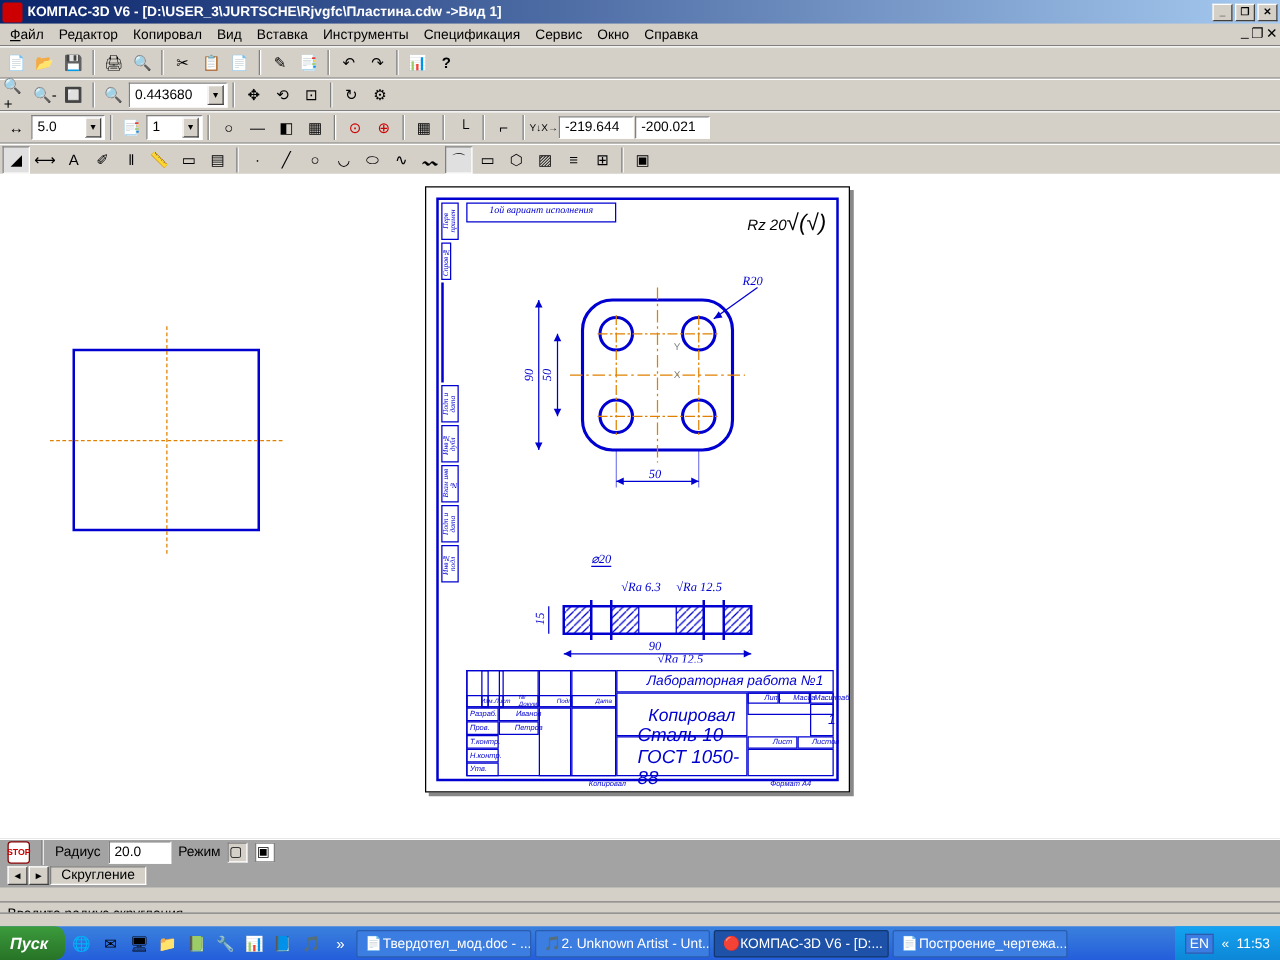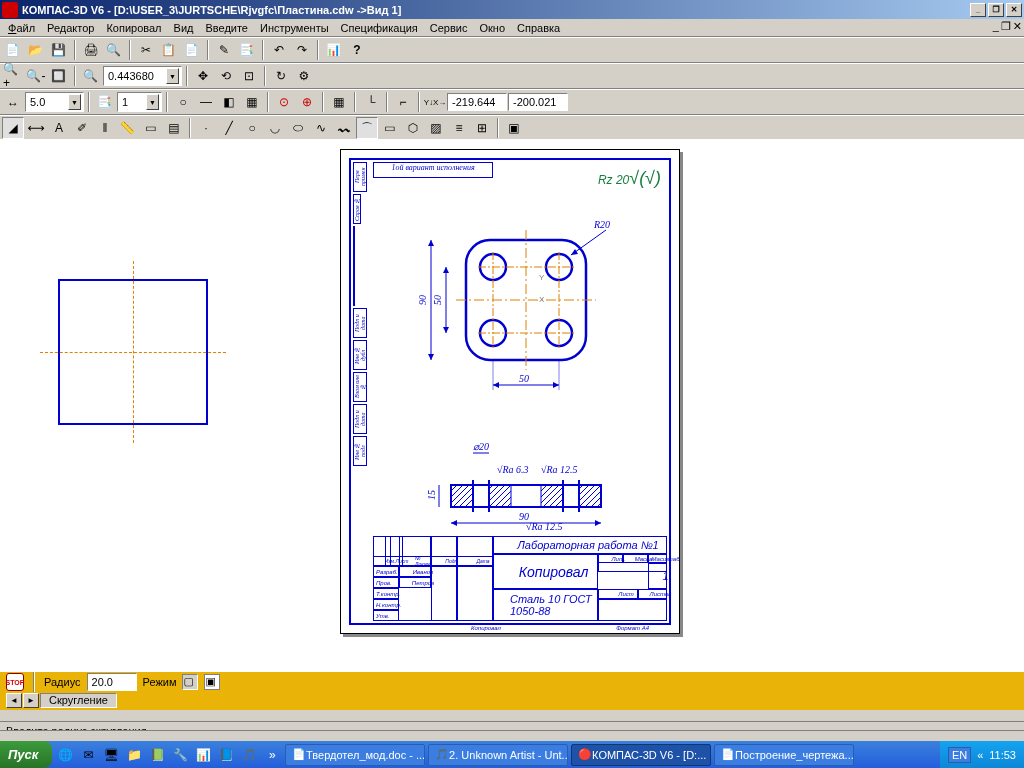--- a/index.html
+++ b/index.html
@@ -24,21 +24,21 @@
 .drawing-sheet { position: absolute; left: 340px; top: 10px; width: 340px; height: 485px; border: 1px solid #000; box-shadow: 3px 3px 0 #888; background: #fff; }
 .frame { position: absolute; inset: 8px; border: 2px solid #0000d0; }
 .side-square { position: absolute; left: 58px; top: 140px; width: 150px; height: 146px; border: 2px solid #0000d0; }
 .cline-h { position: absolute; left: -20px; right: -20px; top: 50%; border-top: 1px dashed #e08000; }
 .cline-v { position: absolute; top: -20px; bottom: -20px; left: 50%; border-left: 1px dashed #e08000; }
 svg.part { position: absolute; }
 .title-block { position: absolute; left: 22px; bottom: 2px; right: 2px; height: 85px; font-family: 'Times New Roman', serif; font-style: italic; font-size: 9px; color: #0000d0; }
 .tb-cell { position: absolute; border: 1px solid #0000d0; display: flex; align-items: center; justify-content: center; padding-left: 16px; }
 .side-tabs { position: absolute; left: 2px; top: 2px; bottom: 10px; width: 18px; }
 .side-tab { border: 1px solid #0000d0; writing-mode: vertical-rl; transform: rotate(180deg); font-size: 6px; font-style: italic; color: #0000d0; height: 30px; margin-bottom: 2px; text-align: center; font-family: 'Times New Roman', serif; display: flex; align-items: center; justify-content: center; }
-.prop-bar { position: absolute; left: 0; right: 0; bottom: 58px; height: 39px; background: #eab308; border-top: 1px solid #fff; }
+.prop-bar { position: absolute; left: 0; right: 0; bottom: 58px; height: 39px; background: #a3a3a3; border-top: 1px solid #fff; }
 .prop-row1 { height: 20px; display: flex; align-items: center; padding: 2px 6px; gap: 6px; }
 .stop { width: 18px; height: 18px; background: #fff; border-radius: 3px; border: 1px solid #800; color: #c00; font-size: 7px; font-weight: bold; display: flex; align-items: center; justify-content: center; }
 .ibox { height: 18px; background: #fff; border: 1px solid; border-color: #808080 #fff #fff #808080; padding: 0 4px; display: inline-flex; align-items: center; }
 .mode-btn { width: 16px; height: 16px; border: 1px solid #808080; background: #fff; display: inline-block; }
 .prop-row2 { height: 17px; display: flex; align-items: center; padding: 0 6px; }
 .p-arrow { width: 16px; height: 15px; background: #d4d0c8; border: 1px solid; border-color: #fff #404040 #404040 #fff; margin-right: 1px; display: flex; align-items: center; justify-content: center; font-size: 8px; }
 .tab { background: #d4d0c8; border: 1px solid; border-color: #808080 #fff #fff #808080; padding: 0 8px; height: 15px; font-size: 11px; }
 .status { position: absolute; bottom: 27px; left: 0; right: 0; height: 20px; background: #d4d0c8; border-top: 1px solid #808080; padding: 3px 6px; font-size: 11px; border-bottom: 1px solid #fff; }
 .taskbar { position: absolute; bottom: 0; left: 0; right: 0; height: 27px; background: linear-gradient(to bottom, #3a81dd, #245edb); display: flex; align-items: center; }
 .start { height: 27px; padding: 0 14px 0 8px; background: linear-gradient(to bottom, #3c9b3c, #277327); color: #fff; font-weight: bold; font-style: italic; font-size: 13px; display: flex; align-items: center; border-radius: 0 8px 8px 0; }
@@ -58,21 +58,21 @@
   <div class="winbtn">❐</div>
   <div class="winbtn">✕</div>
 </div>
 
 <div class="mdi-row">
   <div class="menubar">
     <span class="m"><u>Ф</u><span>айл</span></span>
     <span class="m">Редактор</span>
     <span class="m">Копировал</span>
     <span class="m">Вид</span>
-    <span class="m">Введите</span>
+    <span class="m">Вставка</span>
     <span class="m">Инструменты</span>
     <span class="m">Спецификация</span>
     <span class="m">Сервис</span>
     <span class="m">Окно</span>
     <span class="m">Справка</span>
   </div>
   <div class="mdibtns">
     <div class="winbtn">_</div>
     <div class="winbtn">❐</div>
     <div class="winbtn">✕</div>
@@ -197,21 +197,21 @@
         <div class="side-tab" style="height:80px"></div>
         <div class="side-tab">Подп и дата</div>
         <div class="side-tab">Инв № дубл</div>
         <div class="side-tab">Взам инв №</div>
         <div class="side-tab">Подп и дата</div>
         <div class="side-tab">Инв № подл</div>
       </div>
 
       <div style="position:absolute;left:22px;top:2px;width:120px;height:16px;border:1px solid #0000d0;font-family:'Times New Roman';font-style:italic;font-size:8px;color:#0000d0;text-align:center">1ой вариант исполнения</div>
 
-      <div style="position:absolute;right:8px;top:8px;font-family:'Times New Roman';font-style:italic;color:#15803d;font-size:12px">
+      <div style="position:absolute;right:8px;top:8px;font-family:'Times New Roman';font-style:italic;color:#000000;font-size:12px">
         <span>Rz 20</span><span style="font-size:18px">√(√)</span>
       </div>
 
       <svg class="part" style="left:60px;top:50px;width:220px;height:210px" viewBox="0 0 220 210">
         <rect x="55" y="30" width="120" height="120" rx="24" ry="24" fill="none" stroke="#0000d0" stroke-width="2.5"></rect>
         <circle cx="82" cy="57" r="13" fill="none" stroke="#0000d0" stroke-width="2.5"></circle>
         <circle cx="148" cy="57" r="13" fill="none" stroke="#0000d0" stroke-width="2.5"></circle>
         <circle cx="82" cy="123" r="13" fill="none" stroke="#0000d0" stroke-width="2.5"></circle>
         <circle cx="148" cy="123" r="13" fill="none" stroke="#0000d0" stroke-width="2.5"></circle>
 
@@ -284,21 +284,21 @@
         <div class="tb-cell" style="left:120px;top:0;right:0;height:18px;font-size:11px">Лабораторная работа №1</div>
         <div class="tb-cell" style="left:120px;top:18px;width:105px;height:35px;font-size:14px">Копировал</div>
         <div class="tb-cell" style="left:225px;top:18px;right:0;height:18px;font-size:6px"></div>
         <div class="tb-cell" style="left:225px;top:18px;width:25px;height:9px;font-size:6px">Лит.</div>
         <div class="tb-cell" style="left:250px;top:18px;width:25px;height:9px;font-size:6px">Масса</div>
         <div class="tb-cell" style="left:275px;top:18px;right:0;height:9px;font-size:6px">Масштаб</div>
         <div class="tb-cell" style="left:275px;top:27px;right:0;height:26px;font-size:11px">1</div>
         <div class="tb-cell" style="left:225px;top:53px;width:40px;height:10px;font-size:6px">Лист</div>
         <div class="tb-cell" style="left:265px;top:53px;right:0;height:10px;font-size:6px">Листов</div>
         <div class="tb-cell" style="left:225px;top:63px;right:0;bottom:0"></div>
-        <div class="tb-cell" style="left:120px;top:53px;width:105px;bottom:0;font-size:11px">Сталь 10 ГОСТ 1050-88</div>
+        <div class="tb-cell" style="left:120px;top:53px;width:105px;bottom:0;font-size:15px">Сталь 10 ГОСТ 1050-88</div>
 
         <div class="tb-cell" style="left:0;top:0;width:12px;height:30px"></div>
         <div class="tb-cell" style="left:12px;top:0;width:14px;height:30px"></div>
         <div class="tb-cell" style="left:26px;top:0;width:32px;height:30px"></div>
         <div class="tb-cell" style="left:58px;top:0;width:26px;height:30px"></div>
         <div class="tb-cell" style="left:84px;top:0;width:36px;height:30px"></div>
         <div class="tb-cell" style="left:0;top:20px;width:12px;height:10px;font-size:5px">Изм.</div>
         <div class="tb-cell" style="left:12px;top:20px;width:14px;height:10px;font-size:5px">Лист</div>
         <div class="tb-cell" style="left:26px;top:20px;width:32px;height:10px;font-size:5px">№ Докум.</div>
         <div class="tb-cell" style="left:58px;top:20px;width:26px;height:10px;font-size:5px">Подп.</div>

